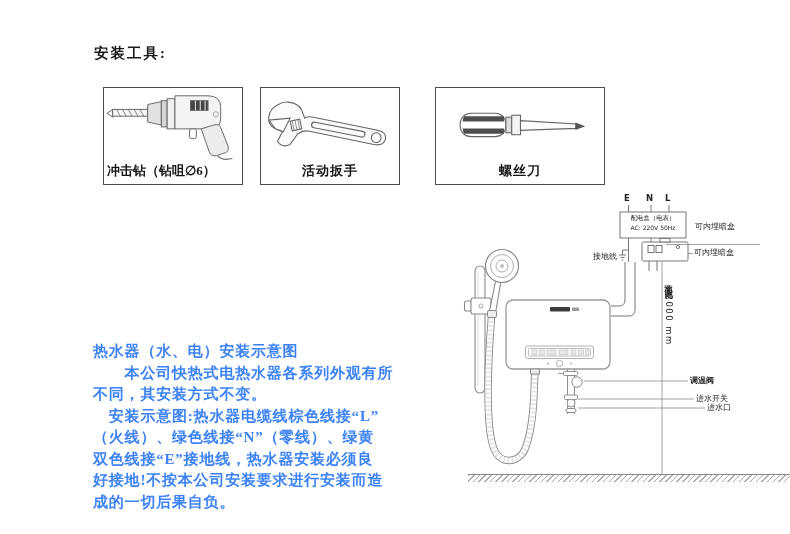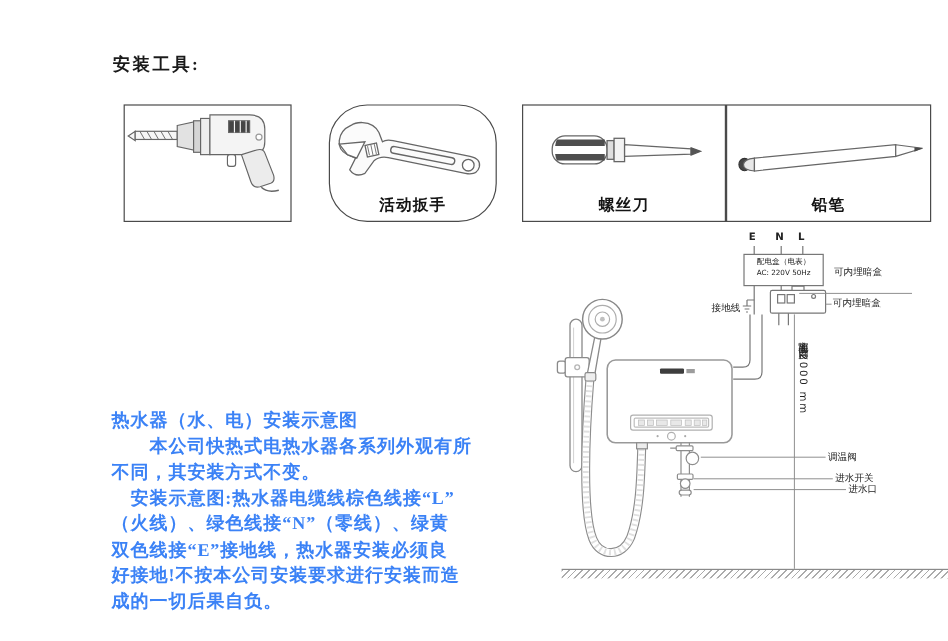--- a/index.html
+++ b/index.html
@@ -48,23 +48,24 @@
         <rect x="64" y="11" width="8" height="31" fill="#efefef"></rect>
         <path d="M72,8 H106 Q119,8 119,20 V31 Q119,42 108,42 H72 Z" fill="#f4f4f4"></path>
         <rect x="88" y="13" width="18" height="10" fill="#454545"></rect>
         <path d="M93,13 v10 M98,13 v10 M103,13 v10" stroke="#f4f4f4" stroke-width="1"></path>
         <circle cx="114" cy="27" r="2.6" fill="#fff" stroke="#999"></circle>
         <rect x="87" y="42" width="7" height="10" rx="2" fill="#fff"></rect>
         <path d="M99,42 L107,65 Q109,71 115,69.5 L124,66.5 Q128,65 126.5,59.5 L119,40.5 Q117.5,36.5 112,38 Z" fill="#ececec"></path>
         <path d="M116,70 Q121,75 131,72.5" fill="none" stroke-width="1.2"></path>
       </g>
     </svg>
-  </div>
-
-  <div class="tool-box" style="left:226px;width:140px;border-radius:32px;">
+    <div class="tool-label left">冲击钻（钻咀∅6）</div>
+  </div>
+
+  <div class="tool-box" style="left:212px;width:140px;">
     <svg class="tool-art" viewBox="0 0 140 74">
       <g stroke="#666" stroke-width="1.1" fill="#fbfbfb">
         <path d="M17,17 Q8,21 7,30 Q6,38 14,42 L21,45 L16,55 Q21,62 29,58 L37,47 Q42,43 49,44.5 L115,58 Q125,60 127,52.5 Q128.5,45.5 119,43.5 L53,30 Q47,28.8 44,31 L41,23 Q37,15 27,14.5 Q21,14.2 17,17 Z"></path>
         <path d="M7,33 L29,31 L22,45 L14,42 Z" fill="#fff"></path>
         <g transform="rotate(-12 35 38)">
           <rect x="30" y="33" width="10" height="10" fill="#fff"></rect>
           <path d="M32,34 v8 M35,33.5 v9 M38,33.5 v9" stroke-width="0.7"></path>
         </g>
         <path d="M54,38 L103,47.5" stroke-width="7" stroke-linecap="round" fill="none"></path>
         <path d="M54,38 L103,47.5" stroke="#fbfbfb" stroke-width="4.6" stroke-linecap="round" fill="none"></path>
@@ -82,32 +83,20 @@
         <path d="M13,47 H54 v-5.5 H11.5 Q12,45 13,47 Z" fill="#4e4e4e" stroke="none"></path>
         <rect x="56" y="30" width="6" height="16" fill="#dedede"></rect>
         <rect x="62" y="28" width="9" height="20" fill="#f3f3f3"></rect>
         <polygon points="71,33.5 128,37 128,41.5 71,43.5" fill="#fdfdfd"></polygon>
         <polygon points="128,36.2 136,39.2 128,42.3" fill="#555" stroke="#555"></polygon>
       </g>
     </svg>
     <div class="tool-label">螺丝刀</div>
   </div>
 
-  <div class="tool-box" style="left:557px;width:171px;">
-    <svg class="tool-art" viewBox="0 0 171 74">
-      <g stroke="#666" stroke-width="1" fill="#fff">
-        <ellipse cx="13.5" cy="50.5" rx="4.8" ry="5.3" fill="#474747" stroke="#333"></ellipse>
-        <path d="M22,45 Q13,45.8 12.6,50.5 Q12.4,55.5 21.9,56 Z" fill="#e8e8e8"></path>
-        <polygon points="22,45 143,33.5 143,43.5 22,56"></polygon>
-        <polygon points="143,33.5 166,36.5 143,43.5" fill="#fdfdfd"></polygon>
-        <polygon points="159,35.6 166,36.5 159,39.5" fill="#4a4a4a" stroke="none"></polygon>
-      </g>
-    </svg>
-    <div class="tool-label">铅笔</div>
-  </div>
 
   <div class="abs" id="description">
     <div>热水器（水、电）安装示意图</div>
     <div>　　本公司快热式电热水器各系列外观有所</div>
     <div>不同，其安装方式不变。</div>
     <div>　安装示意图:热水器电缆线棕色线接“L”</div>
     <div>（火线）、绿色线接“N”（零线）、绿黄</div>
     <div>双色线接“E”接地线，热水器安装必须良</div>
     <div>好接地!不按本公司安装要求进行安装而造</div>
     <div>成的一切后果自负。</div>
@@ -200,19 +189,19 @@
 
   <div class="dlabel" id="distbox-text">
     <div class="l1">配电盒（电表）</div>
     <div class="l2">AC: 220V 50Hz</div>
   </div>
 
   <div class="dlabel" style="left:545px;top:252px;">接地线</div>
   <div class="dlabel" style="left:647px;top:222px;">可内埋暗盒</div>
   <div class="dlabel" style="left:646px;top:248px;">可内埋暗盒</div>
   <div class="dlabel" id="height-label">离地面高度：2000 mm</div>
-  <div class="dlabel" style="left:642px;top:376px;">调温阀</div>
+  <div class="dlabel" style="left:642px;top:376px;font-weight:bold;">调温阀</div>
   <div class="dlabel" style="left:648px;top:394px;">进水开关</div>
   <div class="dlabel" style="left:659px;top:403px;">进水口</div>
 
   <div class="abs" id="ground"></div>
 
 </div>
 
 </body></html>

